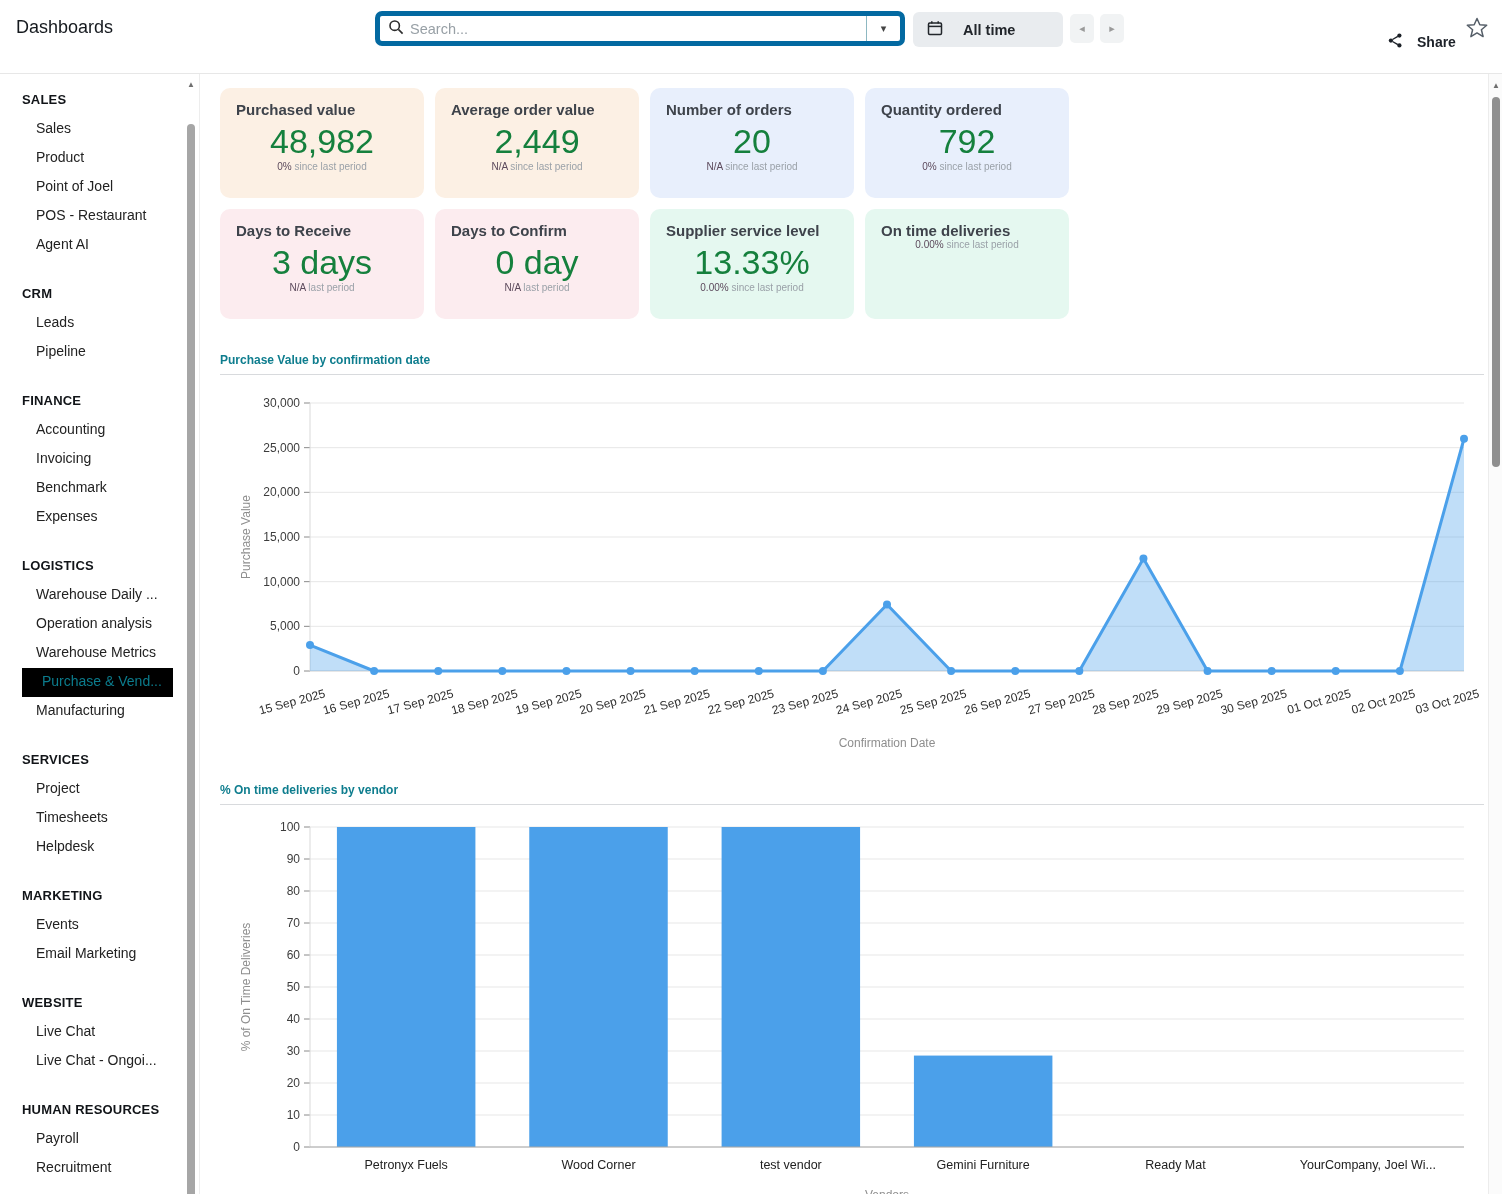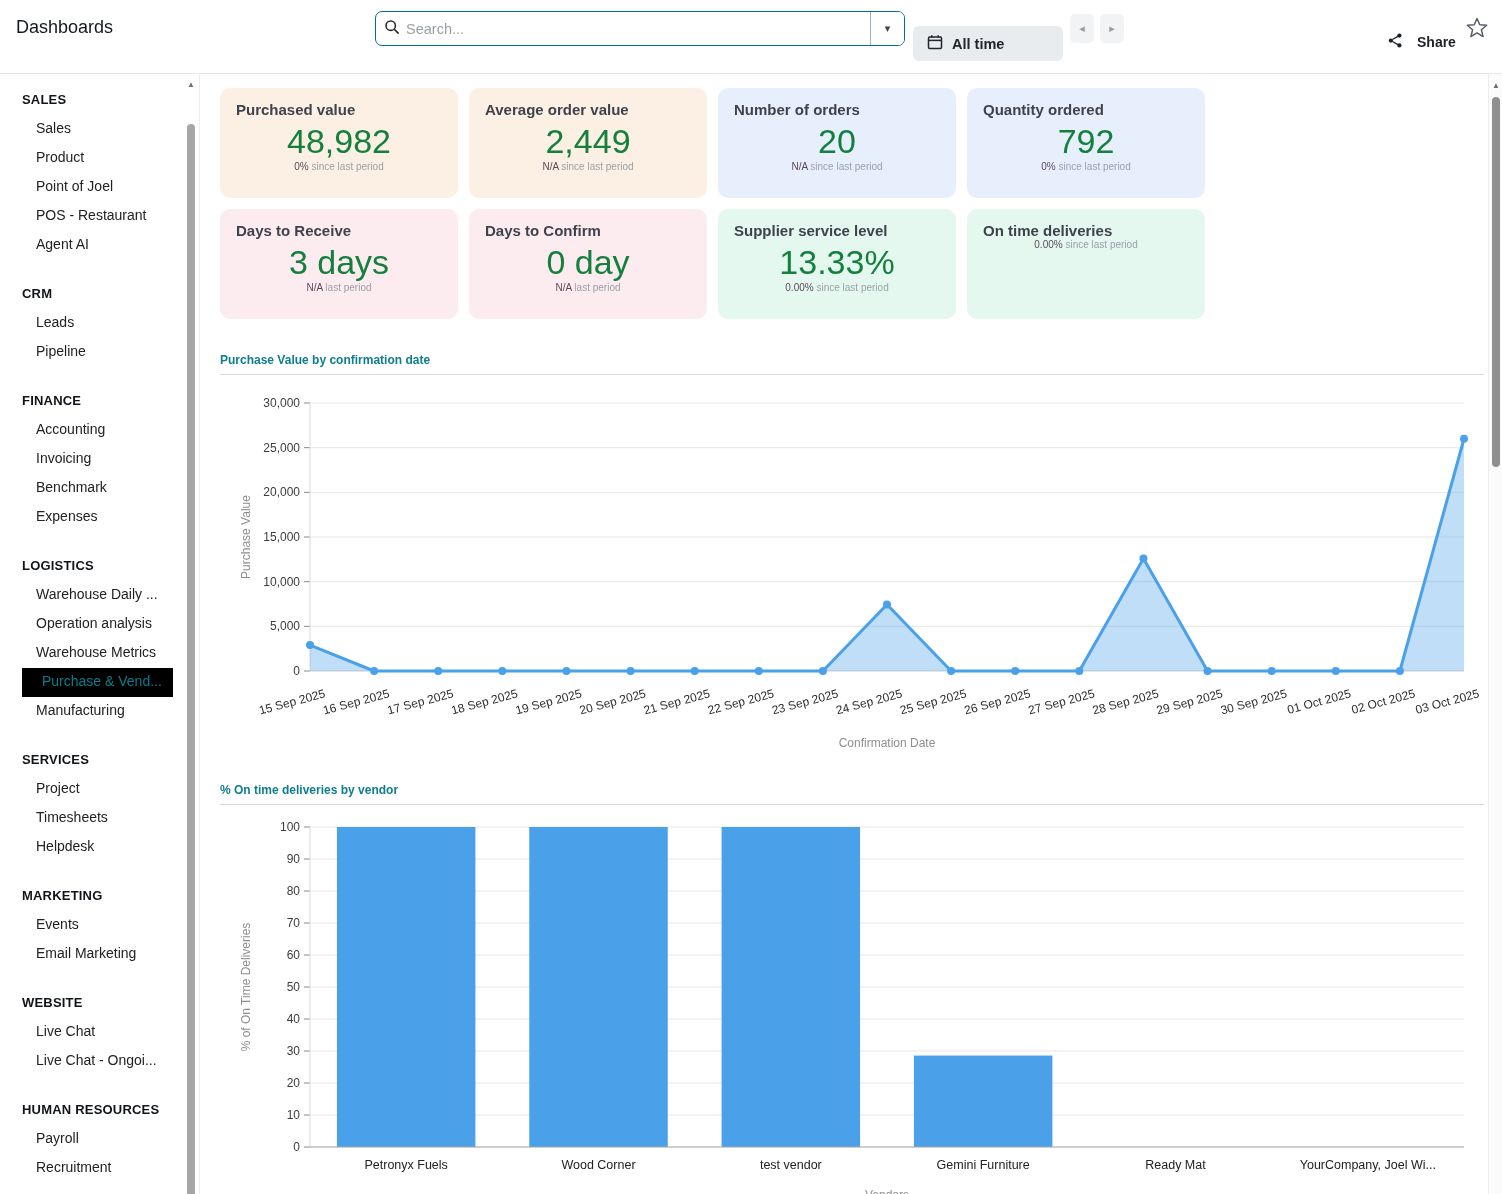--- a/index.html
+++ b/index.html
@@ -3,30 +3,30 @@
 <meta charset="utf-8">
 <style>
   * { margin:0; padding:0; box-sizing:border-box; }
   html,body { width:1502px; height:1194px; overflow:hidden; background:#fff;
     font-family:"Liberation Sans", sans-serif; color:#1f2430; }
 
   
   .topbar { position:relative; height:74px; background:#fff; border-bottom:1px solid #e7e7e7; }
   .app-title { position:absolute; left:16px; top:17px; font-size:18px; font-weight:500; color:#15191e; }
   .search-wrap { position:absolute; left:375px; top:11px; width:530px; height:35px;
-    border:1px solid #0369a1; border-radius:7px; display:flex; background:#fff; }
+    border:5px solid #0369a1; border-radius:7px; display:flex; background:#fff; }
   .search-main { flex:1; display:flex; align-items:center; padding:0 8px; }
   .search-main input { border:none; outline:none; flex:1; font-size:14.5px; color:#333;
     font-family:"Liberation Sans", sans-serif; background:transparent; margin-left:6px; }
   .search-main input::placeholder { color:#98a0a6; }
   .search-toggle { width:34px; border-left:1px solid #8db8c2; display:flex; align-items:center;
     justify-content:center; color:#444; font-size:11px; cursor:pointer; border-radius:0 6px 6px 0; background:#fff; }
-  .time-filter { position:absolute; left:913px; top:26px; height:35px; width:150px; background:#e9ecef;
+  .time-filter { position:absolute; left:913px; top:12px; height:35px; width:150px; background:#e9ecef;
     border-radius:6px; display:flex; align-items:center; justify-content:flex-start; padding-left:14px;
-    gap:9px; font-size:14.5px; font-weight:700; color:#22262b; cursor:pointer; }
+    gap:20px; font-size:14.5px; font-weight:700; color:#22262b; cursor:pointer; }
   .nav-btn { position:absolute; top:14px; width:24px; height:29px; background:#f1f3f4; border-radius:5px;
     display:flex; align-items:center; justify-content:center; color:#9a9a9a; font-size:11px; cursor:pointer; }
   .nav-prev { left:1070px; } .nav-next { left:1100px; }
   .share-btn { position:absolute; left:1387px; top:32px; display:flex; align-items:center; gap:13px;
     font-size:14px; font-weight:700; color:#1c2128; cursor:pointer; }
   .star-btn { position:absolute; left:1465px; top:16px; width:24px; height:24px; cursor:pointer; }
 
   
   .layout { display:flex; height:1137px; }
   .sidebar { position:relative; width:200px; flex:0 0 200px; padding-top:12px; border-right:1px solid #ededed; }
@@ -37,21 +37,21 @@
   .sb-item.selected { background:#000000; color:#0b7c8d;padding-left:20px; }
   .sb-scrollbar { position:absolute; top:0; right:2px; width:11px; height:100%; }
   .sb-scroll-up { position:absolute; top:6px; left:1px; font-size:8px; color:#707070; }
   .sb-thumb { position:absolute; top:50px; bottom:2px; left:1px; width:8px; background:#a6a6a6; border-radius:4px; }
 
   .main { position:relative; flex:1; overflow:hidden; }
   .content { width:1264px; margin-left:20px; padding-top:14px; }
 
   
   .kpi-grid { display:flex; flex-wrap:wrap; gap:11px; width:990px; }
-  .kpi-card { width:238px; height:110px; border-radius:10px; padding:13px 16px 10px 16px; }
+  .kpi-card { width:204px; height:110px; border-radius:10px; padding:13px 16px 10px 16px; }
   .kpi-card.orange { background:#fcf0e4; }
   .kpi-card.blue   { background:#e8effc; }
   .kpi-card.pink   { background:#fcecef; }
   .kpi-card.green  { background:#e5f8f0; }
   .kpi-title { font-size:15px; font-weight:700; color:#3e434b; }
   .kpi-value { text-align:center; font-size:34px; color:#15803d; margin-top:3px; line-height:40px; }
   .kpi-delta { text-align:center; font-size:10px; margin-top:0; color:#9aa1a8; }
   .kpi-delta .dv { color:#5c4a5c; }
 
   

